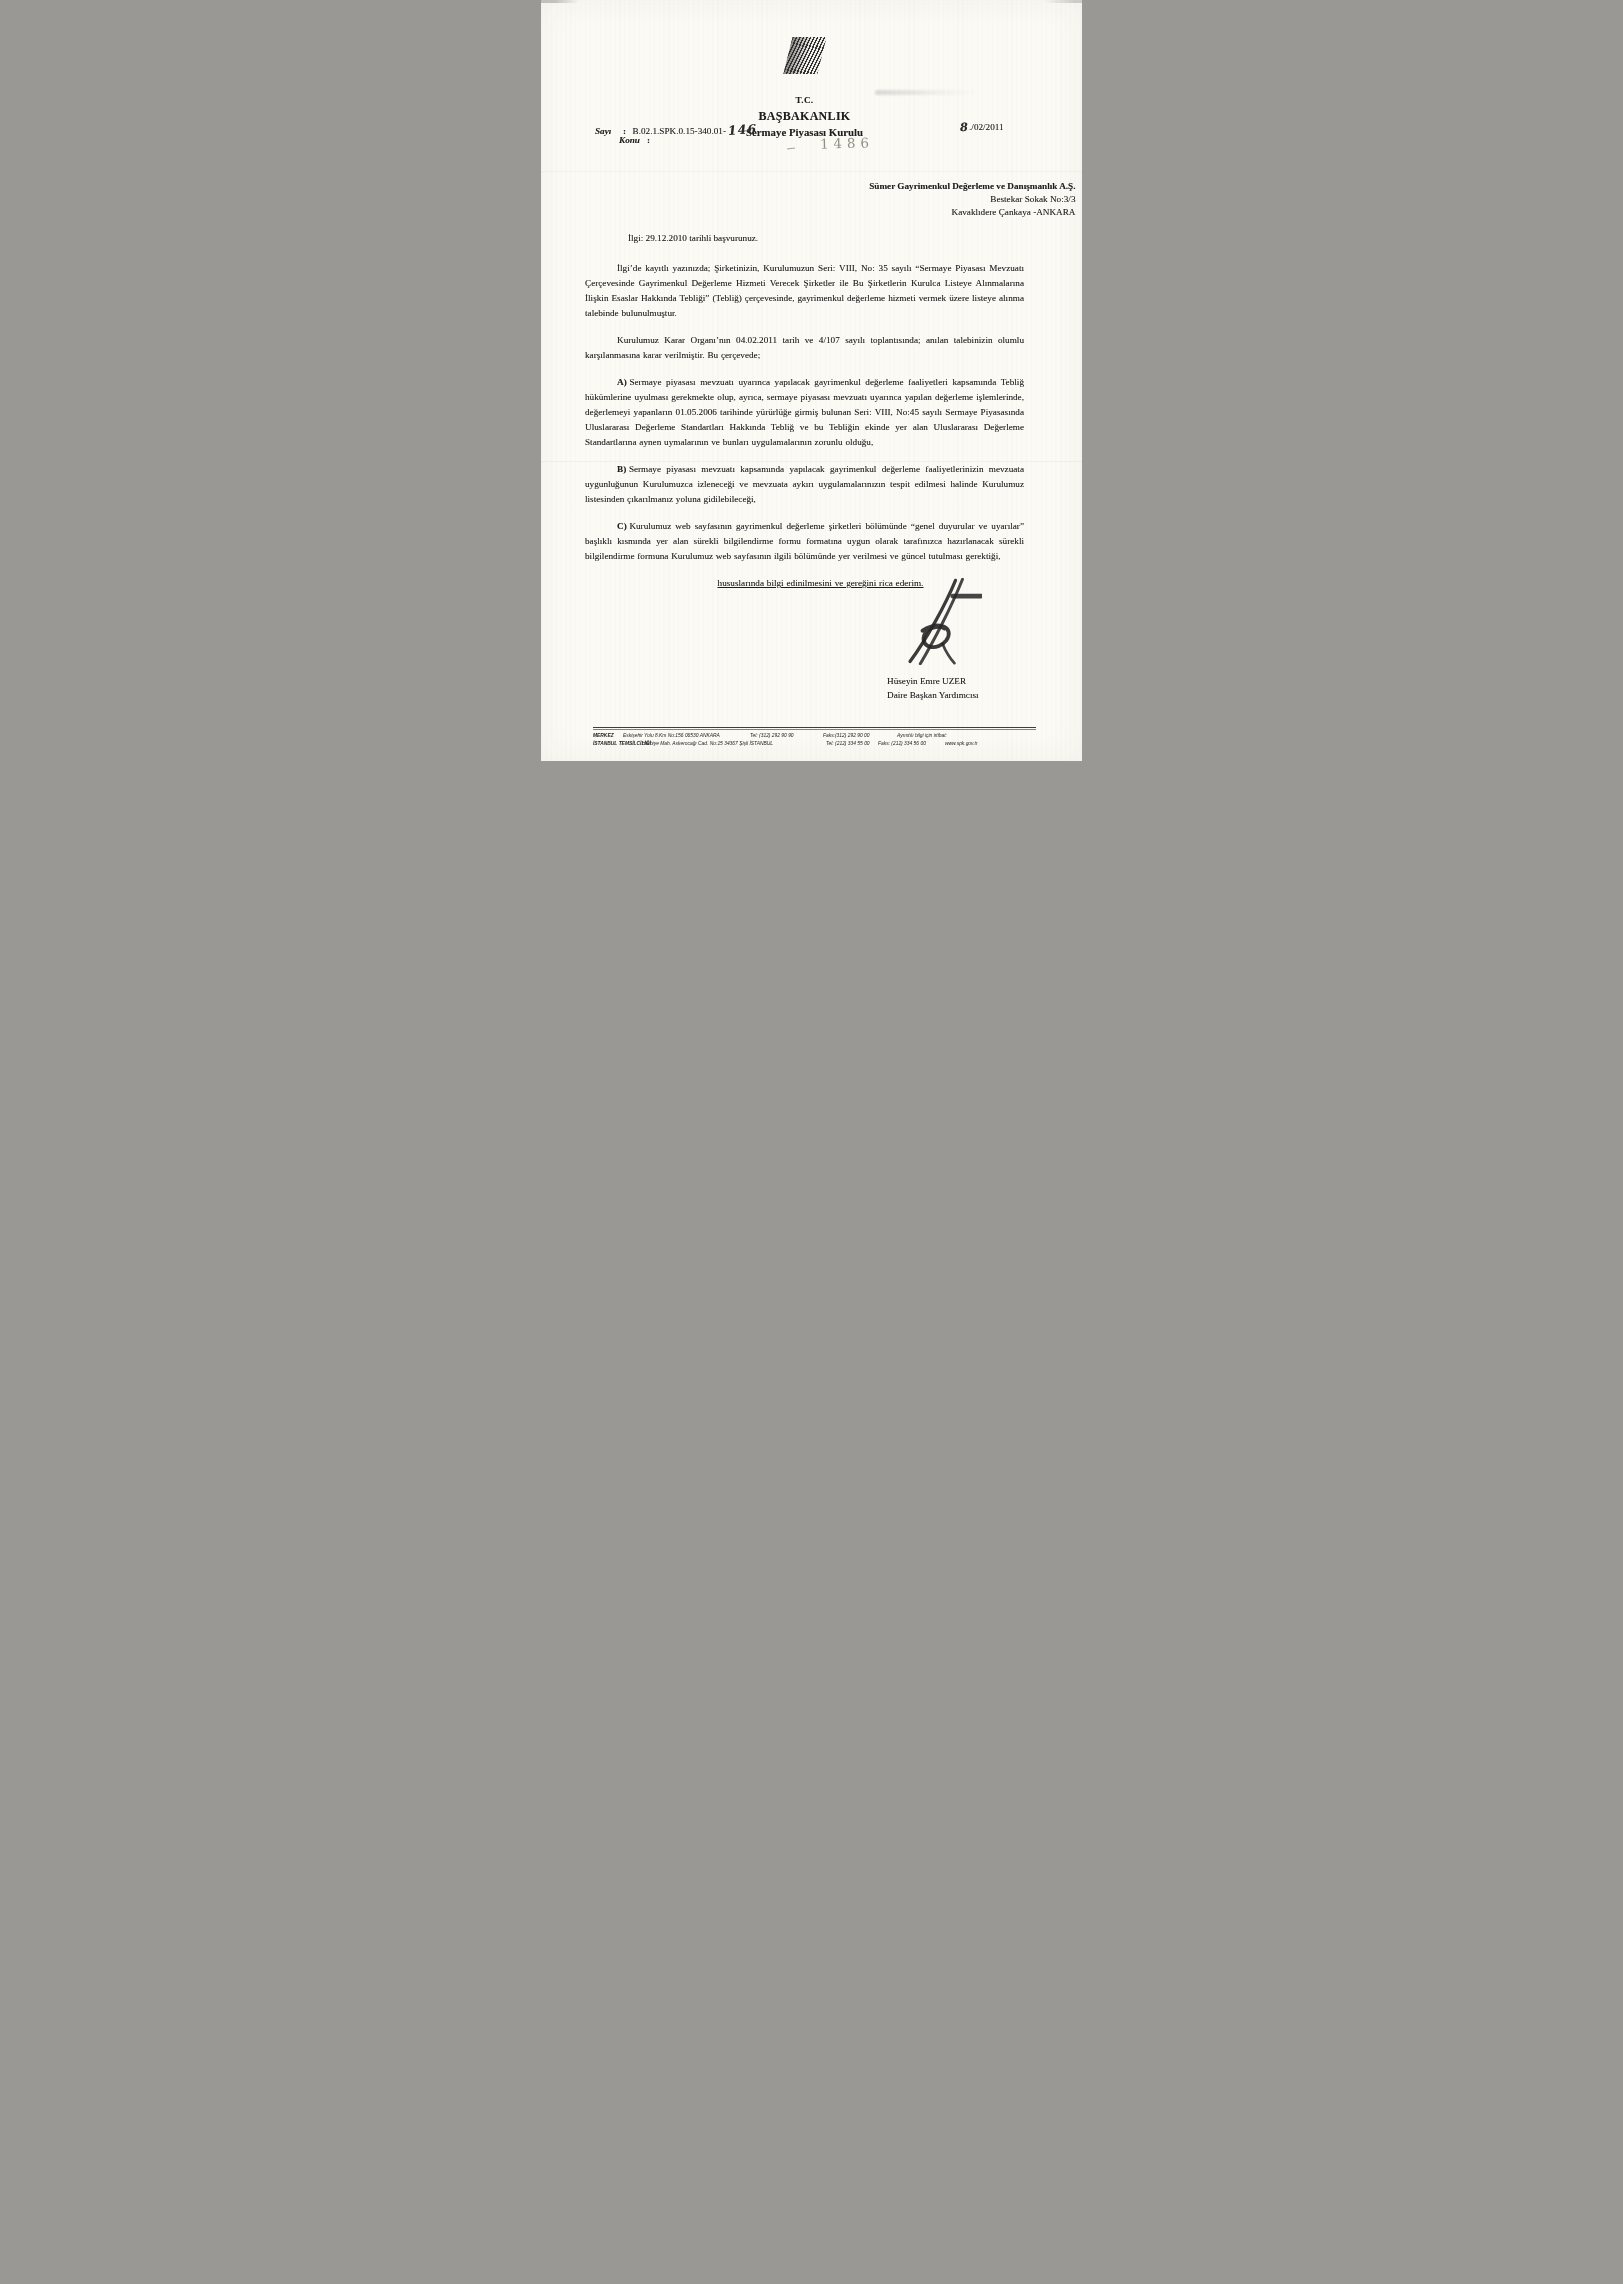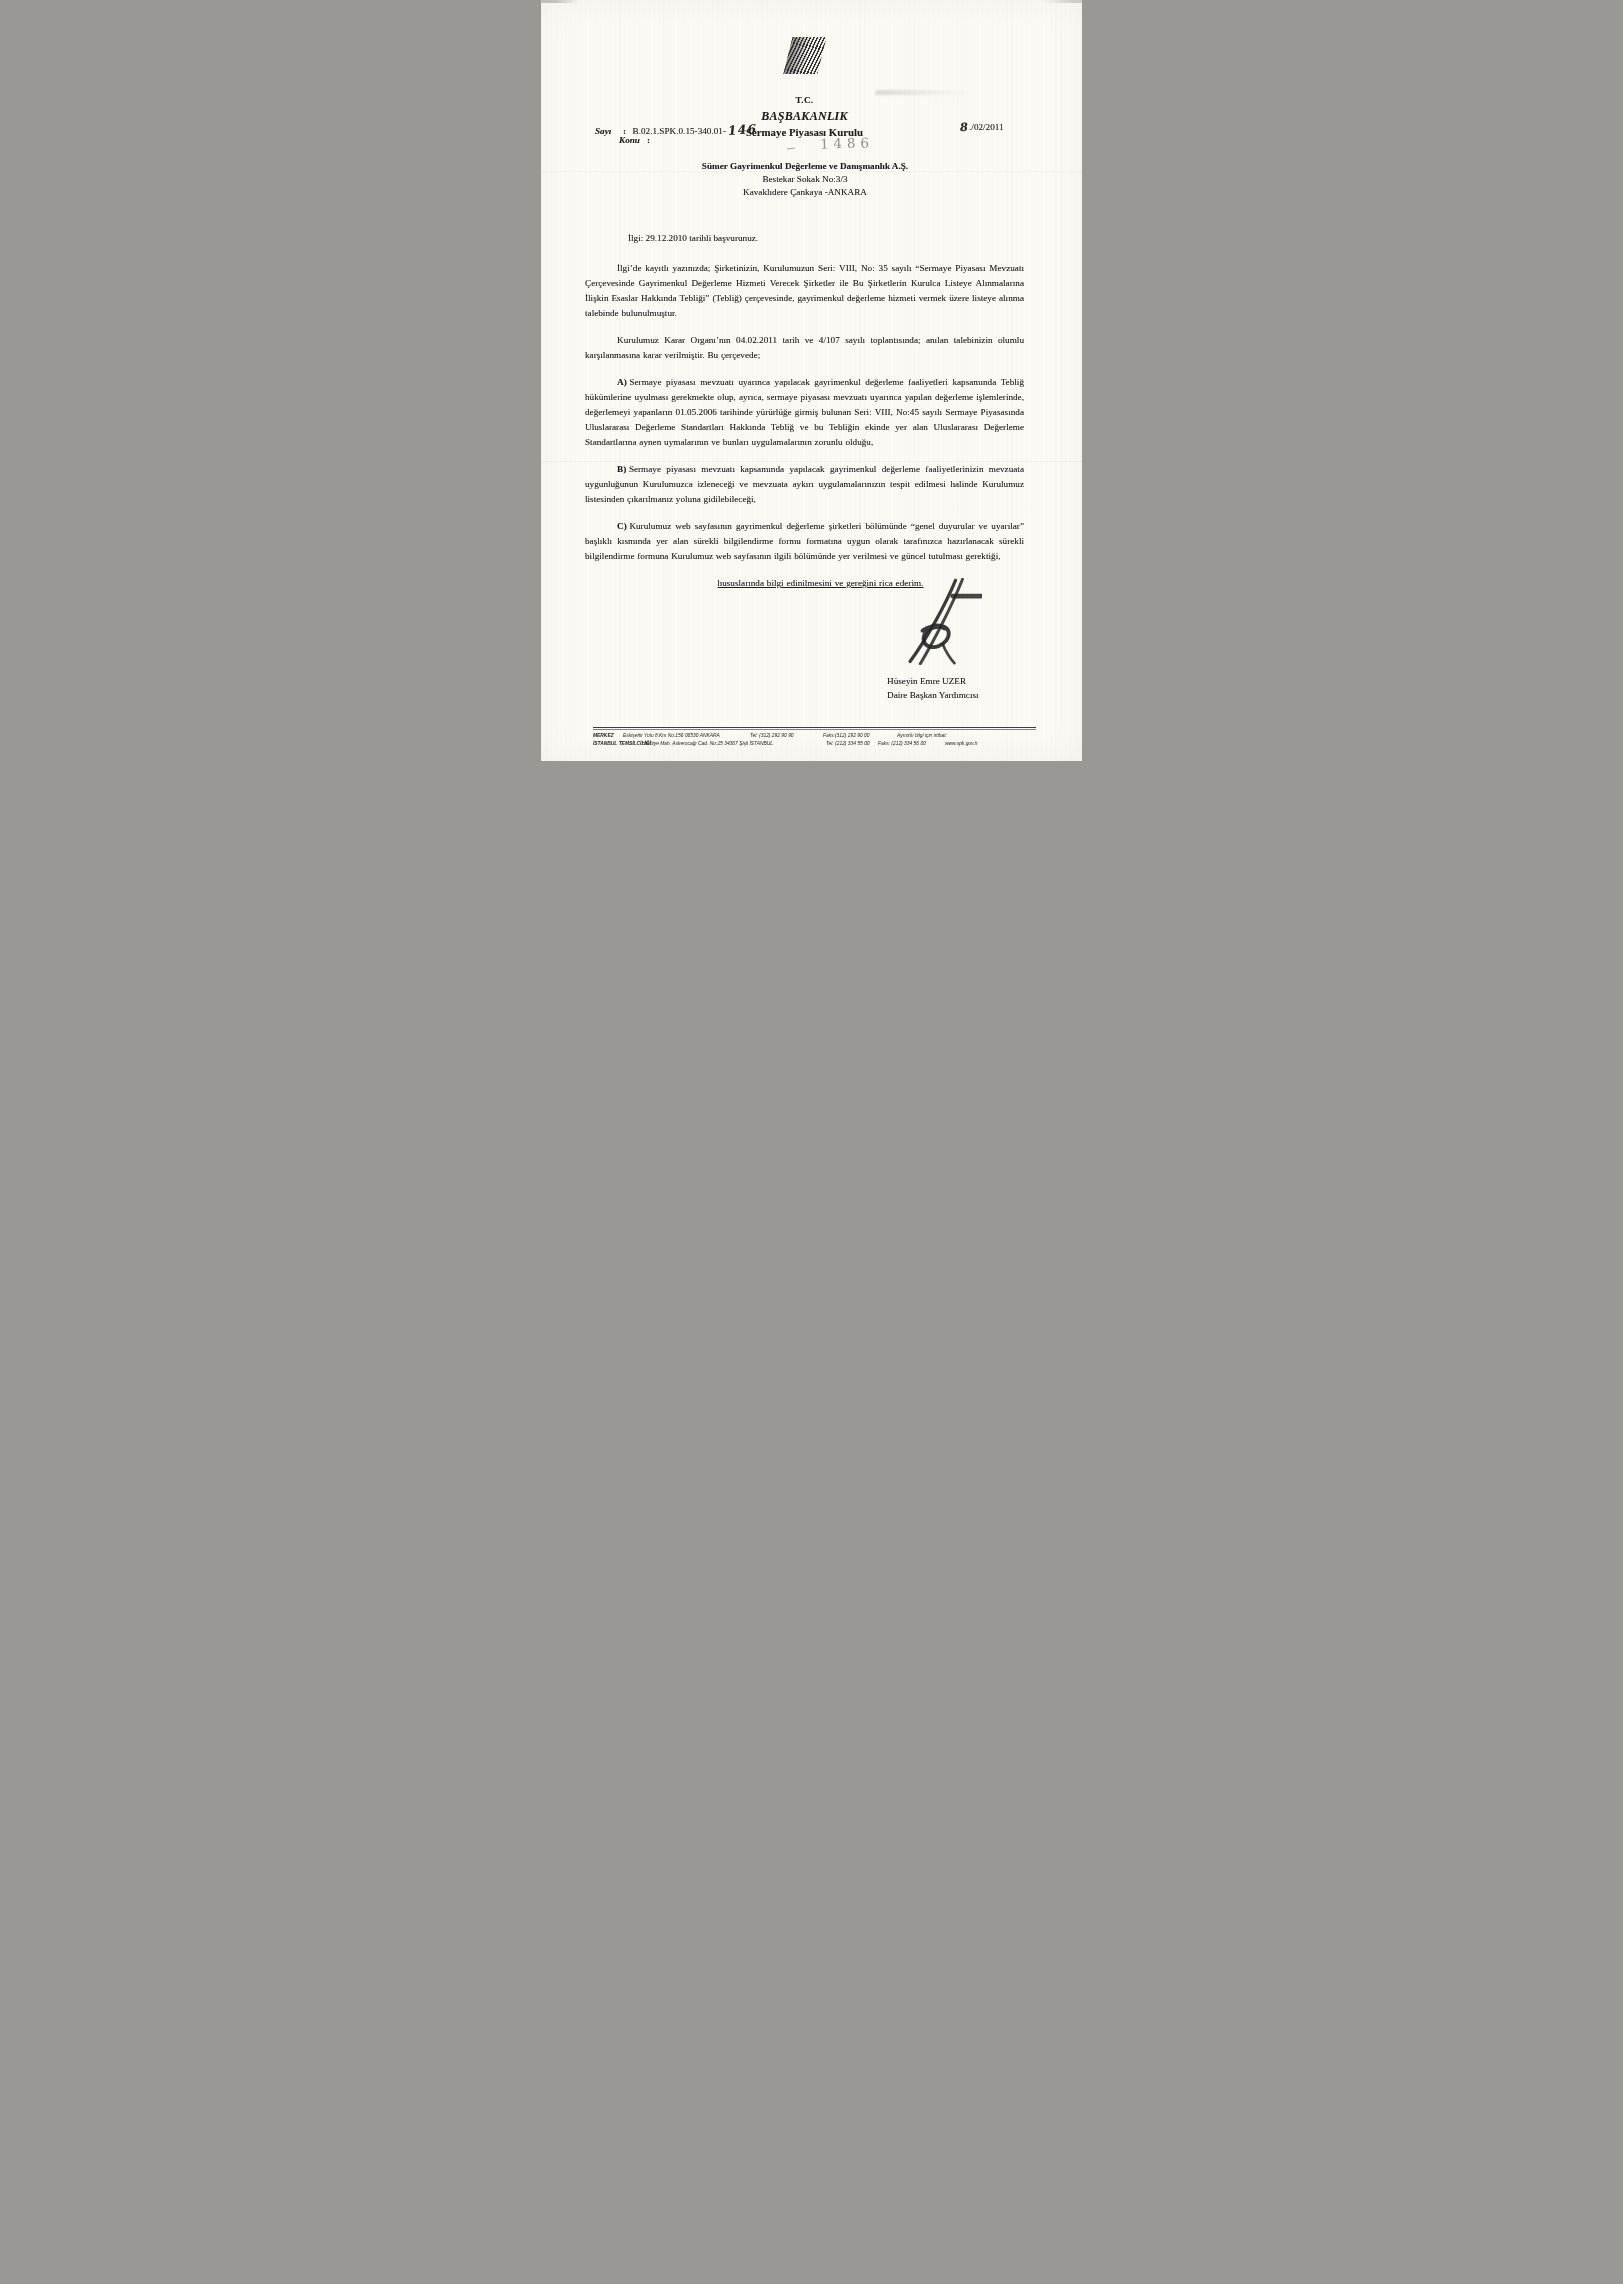--- a/index.html
+++ b/index.html
@@ -25,35 +25,35 @@
   .mark-dash{position:absolute;left:246px;top:148px;width:8px;height:1.1px;background:#8d8b80;
     transform:rotate(-6deg);opacity:.8;}
   
   .head{position:absolute;top:37px;left:0;width:100%;text-align:center;transform:translateX(-7px);}
   .logo{display:inline-block;width:34px;height:37px;transform:skewX(-14deg);
     background:
       linear-gradient(to right, rgba(45,45,45,.55), rgba(45,45,45,0) 60%),
       repeating-linear-gradient(103deg, #343434 0 1.5px, #efede7 1.5px 3.4px);
   }
   .h-tc{margin-top:19px;font-size:9.2px;font-weight:700;letter-spacing:0.3px;}
-  .h-org{margin-top:4.3px;font-size:12px;font-weight:700;letter-spacing:0.3px;font-style:italic;}
+  .h-org{margin-top:4.3px;font-size:12px;font-weight:700;letter-spacing:0.3px;}
   .h-unit{margin-top:2px;font-size:10.8px;font-weight:700;}
   
   .row-sayi{position:absolute;left:54px;top:122px;font-size:9.2px;}
   .row-konu{position:absolute;left:54px;top:135px;font-size:9.2px;padding-left:24px;}
   .m-label{display:inline-block;width:28px;font-weight:700;font-style:italic;}
   .m-sep{display:inline-block;margin-right:6.5px;font-weight:700;}
   .handwritten{display:inline-block;font-family:"DejaVu Serif",serif;font-style:italic;
     font-weight:700;font-size:12.4px;transform:rotate(-4deg);letter-spacing:1.1px;color:#2a2a2a;}
   .date-line{position:absolute;left:419px;top:120px;font-size:9.2px;}
   .date-line .handwritten{font-size:11.4px;vertical-align:-1.1px;}
   .stamp{position:absolute;left:279px;top:135px;font-family:"DejaVu Serif",serif;
     font-size:13.5px;letter-spacing:4.9px;color:#7f7e70;transform:rotate(-1.5deg);opacity:.85;}
   
-  .recipient{position:absolute;top:160px;left:0;width:100%;text-align:center;
+  .recipient{position:absolute;top:180px;left:0;width:100%;text-align:right;
     transform:translateX(-6.5px);font-size:9.2px;line-height:13px;}
   .recipient .r-name{font-weight:700;}
   
   .reference{position:absolute;left:87px;top:233px;font-size:9.2px;}
   .body{position:absolute;left:44px;top:261px;width:439px;font-size:9.2px;line-height:15px;
     text-align:justify;word-spacing:0.5px;}
   .body p{margin:0 0 12px 0;text-indent:32px;}
   .item-label{font-weight:700;margin-right:2.7px;}
   .closing{text-align:center;text-decoration:underline;}
   

